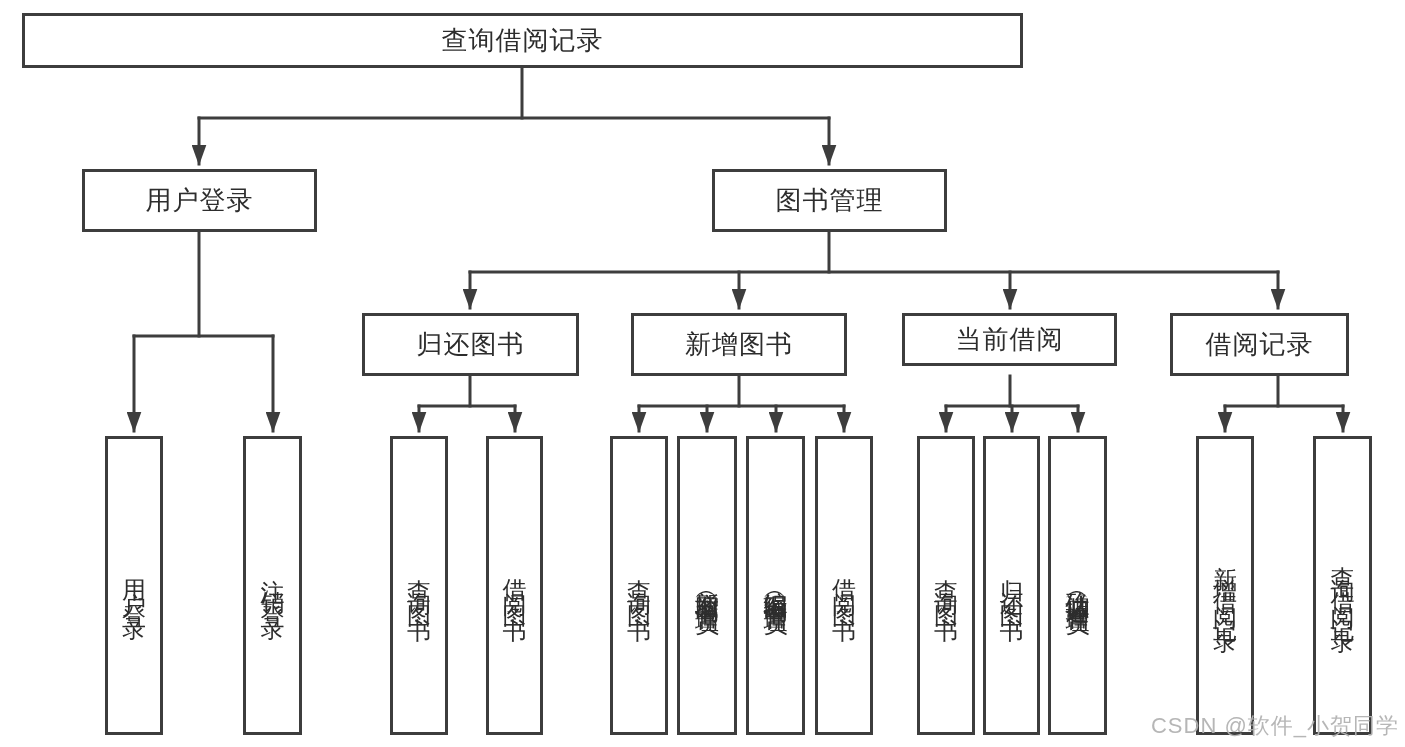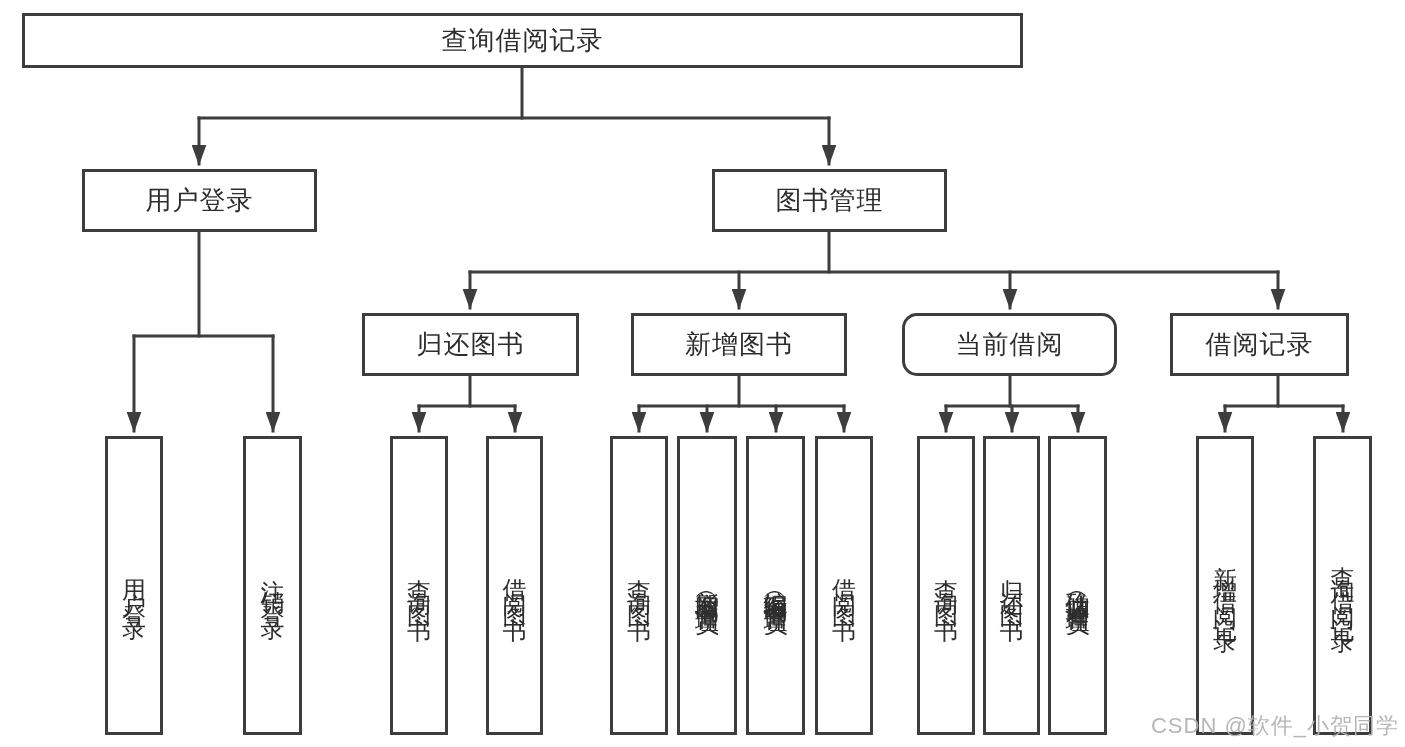--- a/index.html
+++ b/index.html
@@ -100,21 +100,21 @@
     </g>
   </svg>
 
   <div class="hnode" style="left:22px;top:13px;width:1001px;height:55px;">查询借阅记录</div>
 
   <div class="hnode" style="left:82px;top:169px;width:235px;height:63px;">用户登录</div>
   <div class="hnode" style="left:712px;top:169px;width:235px;height:63px;text-align:center;">图书管理</div>
 
   <div class="hnode" style="left:362px;top:313px;width:217px;height:63px;">归还图书</div>
   <div class="hnode" style="left:631px;top:313px;width:216px;height:63px;">新增图书</div>
-  <div class="hnode" style="left:902px;top:313px;width:215px;height:63px;border-radius:15px;">当前借阅</div>
+  <div class="hnode" style="left:902px;top:313px;width:215px;height:53px;">当前借阅</div>
   <div class="hnode" style="left:1170px;top:313px;width:179px;height:63px;">借阅记录</div>
 
   <div class="vnode" style="left:105px;top:436px;width:58px;height:299px;">
     <span class="vlabel" style="letter-spacing: 13px;">用户登录</span>
   </div>
   <div class="vnode" style="left:243px;top:436px;width:59px;height:299px;">
     <span class="vlabel" style="letter-spacing: 13px;">注销登录</span>
   </div>
 
   <div class="vnode" style="left:390px;top:436px;width:58px;height:299px;">

